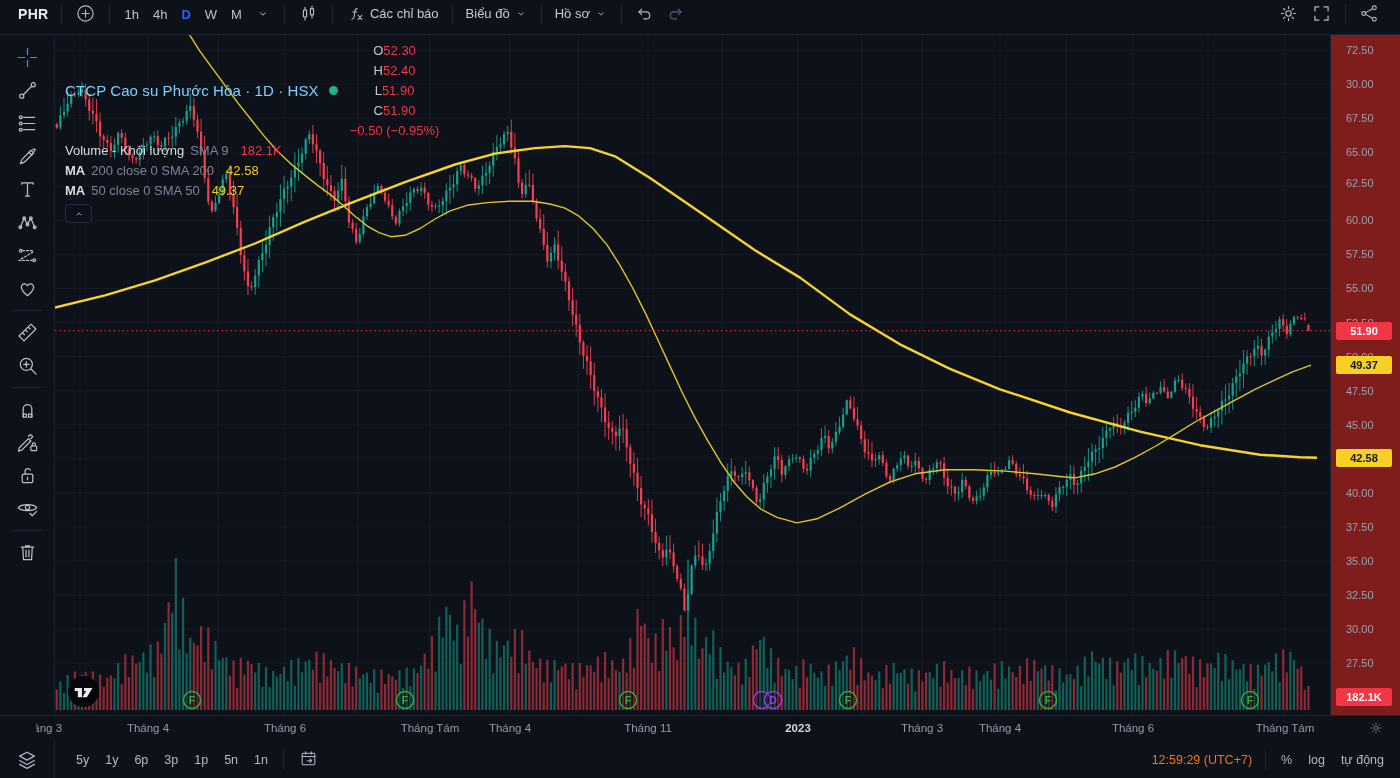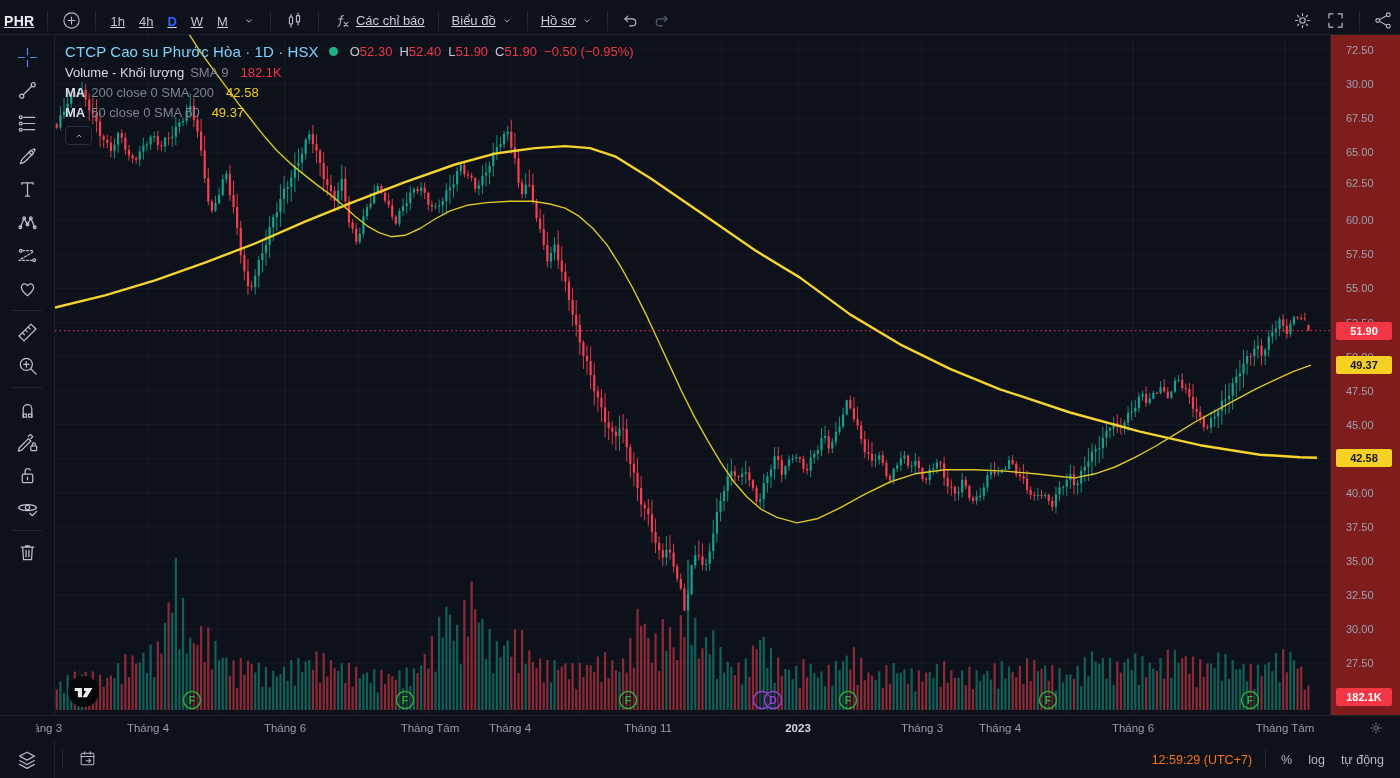--- a/index.html
+++ b/index.html
@@ -1,20 +1,20 @@
 <!DOCTYPE html>
 <html><head>
 <meta charset="utf-8">
 <style>
   html,body{margin:0;padding:0;background:#07090f;font-family:"Liberation Sans",sans-serif;}
   *{box-sizing:border-box;user-select:none;}
   #app{position:relative;width:1400px;height:778px;background:#0d1119;color:#d5dae3;overflow:hidden;}
   
-  #topbar{position:absolute;left:0;top:0;width:1400px;height:35px;display:flex;align-items:flex-end;
-          background:#0d1119;border-bottom:1px solid #1c2230;padding:0 0;text-decoration:underline;}
+  #topbar{position:absolute;left:0;top:0;width:1400px;height:35px;display:flex;align-items:flex-start;
+          background:#0d1119;border-bottom:1px solid #1c2230;padding:0 14px;}
   .tb-group{display:flex;align-items:center;}
   .tb-sep{width:1px;height:20px;background:#222838;margin:0 7px;}
   .tb-btn{display:inline-flex;align-items:center;gap:4px;background:none;border:none;color:#c6cbd7;
           font-family:inherit;font-size:13px;padding:3px 6px;border-radius:4px;cursor:pointer;white-space:nowrap;}
   .tb-btn svg{display:block;}
   #symbol-btn{font-size:14px;font-weight:700;color:#eceef4;letter-spacing:.3px;padding-left:4px;}
   .tf{padding:3px 7px;font-size:13px;color:#bcc2cf;cursor:pointer;border-radius:4px;}
   .tf.active{color:#2d62ff;font-weight:700;}
   .icon{color:#b5bbc8;}
   .icon.dim{color:#596076;}
@@ -28,21 +28,21 @@
   #side-collapse{position:absolute;right:-1px;top:655px;width:13px;height:26px;color:#6b7284;
                  display:flex;align-items:center;justify-content:center;cursor:pointer;}
   
   #chartarea{position:absolute;left:55px;top:35px;width:1275px;height:680px;overflow:hidden;cursor:crosshair;}
   #chart-svg{position:absolute;left:0;top:0;}
   
   #legend{position:absolute;left:10px;top:9px;line-height:1;z-index:5;pointer-events:auto;}
   .lg-row{display:flex;align-items:center;margin-bottom:7px;cursor:pointer;}
   #lg-title{font-size:15px;color:#7dd3fc;letter-spacing:.1px;}
   .lg-dot{width:9px;height:9px;border-radius:50%;margin:0 12px 0 10px;}
-  .lg-ohlc{font-size:13px;color:#cdd2dc;display:flex;gap:7px;align-items:center;}
+  .lg-ohlc{font-size:13px;color:#cdd2dc;display:flex;gap:7px;align-items:center;flex-direction:column;}
   .lg-ohlc b{font-weight:400;color:#c3c8d4;}
   .val-down{color:#f23645;}
   .lg-name{font-size:13px;color:#d8dce5;}
   .lg-param{font-size:13px;color:#7d8496;margin-left:6px;}
   .lg-val{font-size:13px;margin-left:12px;font-weight:600;}
   .lg-val.red{color:#f23645;font-weight:400;}
   .lg-val.yellow{color:#f3cd1d;font-weight:400;}
   #legend-collapse{margin-top:3px;width:27px;height:19px;border:1px solid #262d3f;border-radius:4px;
                    background:rgba(13,17,25,.75);color:#9aa1b0;display:flex;align-items:center;justify-content:center;cursor:pointer;}
   
@@ -1477,20 +1477,29 @@
 
   <div id="footer">
     <div id="footer-stub">
       <span style="cursor:pointer;display:flex;">
           <svg width="22" height="22" viewBox="0 0 24 24" fill="none" stroke="currentColor" stroke-width="1.4" stroke-linejoin="round">
             <path d="M12 3.5l8 4.3-8 4.3-8-4.3z"></path>
             <path d="M4 12.6l8 4.3 8-4.3M4 16.8l8 4.3 8-4.3" stroke-linecap="round"></path>
           </svg>
         </span>
     </div>
+    <div id="ranges" style="display:flex;align-items:center;padding-left:13px;">
+        <button class="ft-btn">5y</button>
+        <button class="ft-btn">1y</button>
+        <button class="ft-btn">6p</button>
+        <button class="ft-btn">3p</button>
+        <button class="ft-btn">1p</button>
+        <button class="ft-btn">5n</button>
+        <button class="ft-btn">1n</button>
+      </div>
     <span class="ft-sep"></span>
     <button class="ft-btn icon"><svg width="19" height="19" viewBox="0 0 24 24" fill="none" stroke="currentColor" stroke-width="1.3" stroke-linecap="round" stroke-linejoin="round">
           <rect x="4" y="5.5" width="16" height="14.5" rx="1.5"></rect>
           <path d="M4 9.5h16M8.5 3.5v3M15.5 3.5v3M10.5 14.8h5.5m-2.2-2.2l2.2 2.2-2.2 2.2"></path>
         </svg></button>
     <span id="ft-clock">12:59:29 (UTC+7)</span>
     <div class="ft-right">
       <span class="ft-sep"></span>
       <button class="ft-btn">%</button>
       <button class="ft-btn">log</button>

